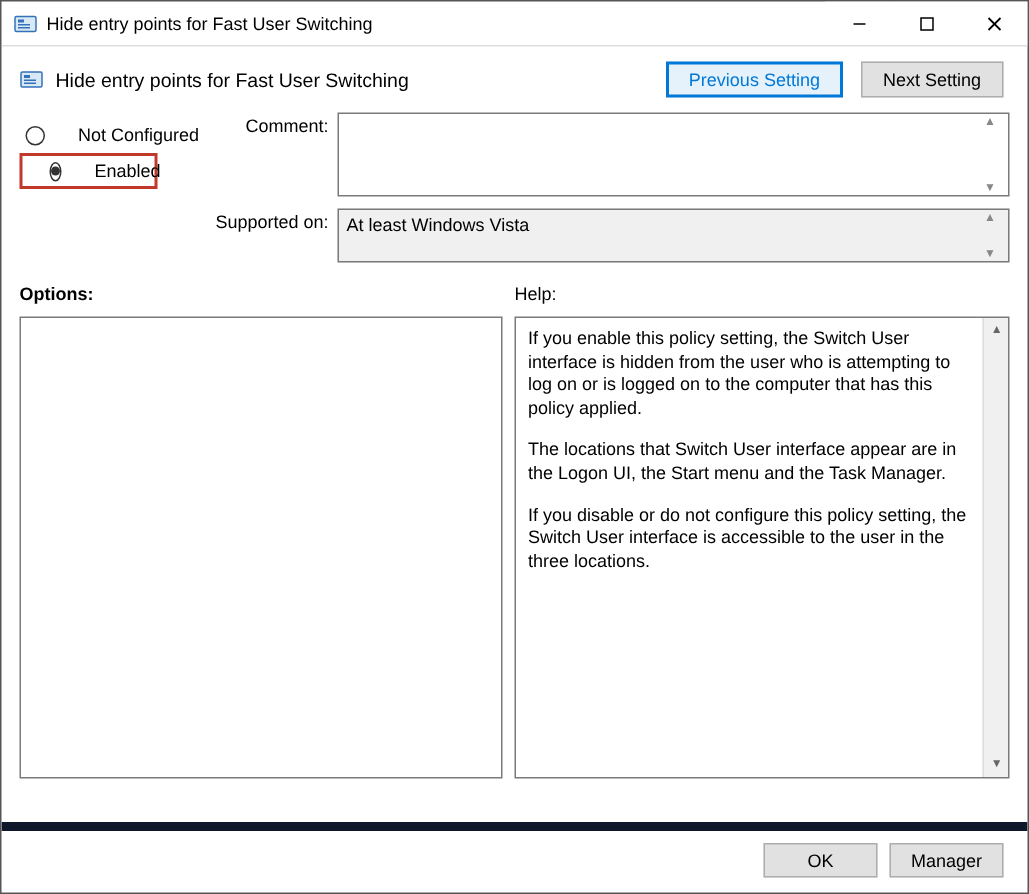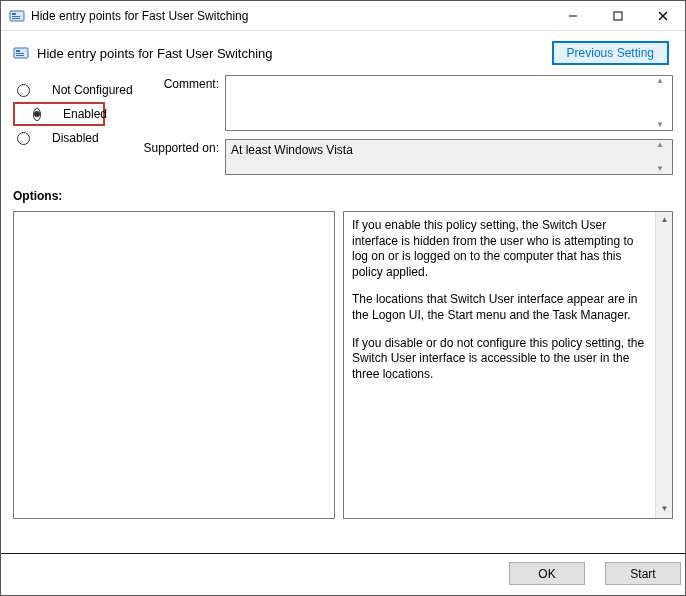--- a/index.html
+++ b/index.html
@@ -157,23 +157,23 @@
     display:flex; align-items:center; justify-content:center;
     font-size:8px; color:#666;
   }
   .help-scroll .up { top:0; }
   .help-scroll .down { bottom:0; }
 
   
   .footer {
     display:flex;
     justify-content:flex-end;
-    gap: 20px;
-    padding: 8px 4px 10px 12px;
-    border-top: 1px solid #0f172a;
+    gap: 8px;
+    padding: 8px 16px 10px 12px;
+    border-top: 6px solid #0f172a;
   }
   .btn {
     min-width: 76px;
     height: 23px;
     background:#e1e1e1;
     border:1px solid #adadad;
     font-size:12px;
     display:flex; align-items:center; justify-content:center;
     cursor:pointer;
   }
@@ -217,38 +217,35 @@
     <svg width="16" height="16" viewBox="0 0 16 16">
       <rect x="1" y="3" width="14" height="10" rx="1" fill="#d9e8f7" stroke="#3472b8" stroke-width="1"></rect>
       <rect x="3" y="5" width="4" height="2" fill="#3472b8"></rect>
       <rect x="3" y="8" width="8" height="1" fill="#3472b8"></rect>
       <rect x="3" y="10" width="8" height="1" fill="#3472b8"></rect>
     </svg>
   </span>
   <span class="subtitle">Hide entry points for Fast User Switching</span>
   <div class="nav-buttons">
     <div class="nav-btn focused">Previous Setting</div>
+    <div class="nav-btn">Next Setting</div>
   </div>
 </div>
 
 <div class="mid-section">
   <div class="state-col">
     <div class="radio-row">
       <span class="radio-outer"></span>
       <span>Not Configured</span>
     </div>
     <div class="radio-row highlighted">
       <span class="radio-outer">
           <span class="radio-inner"></span>
         </span>
       <span>Enabled</span>
-    </div>
-    <div class="radio-row">
-      <span class="radio-outer"></span>
-      <span>Disabled</span>
     </div>
   </div>
   <div class="fields-col">
     <div class="field-row">
       <div class="field-label">Comment:</div>
       <div class="ta comment">
         <span></span>
         <div class="scroll-arrows">
             <span>▲</span>
             <span>▼</span>
@@ -263,31 +260,32 @@
             <span>▲</span>
             <span>▼</span>
           </div>
       </div>
     </div>
   </div>
 </div>
 
 <div class="labels-row">
   <div class="lbl-options">Options:</div>
+  <div class="lbl-help">Help:</div>
 </div>
 
 <div class="panels-row">
   <div class="panel options"></div>
   <div class="panel help">
     <p>If you enable this policy setting, the Switch User interface is hidden from the user who is attempting to log on or is logged on to the computer that has this policy applied.</p>
     <p>The locations that Switch User interface appear are in the Logon UI, the Start menu and the Task Manager.</p>
     <p>If you disable or do not configure this policy setting, the Switch User interface is accessible to the user in the three locations.</p>
     <div class="help-scroll">
       <div class="up">▲</div>
       <div class="down">▼</div>
     </div>
   </div>
 </div>
 
 <div class="footer">
   <div class="btn">OK</div>
-  <div class="btn">Start</div>
+  <div class="btn">Manager</div>
 </div>
 
 </body></html>

